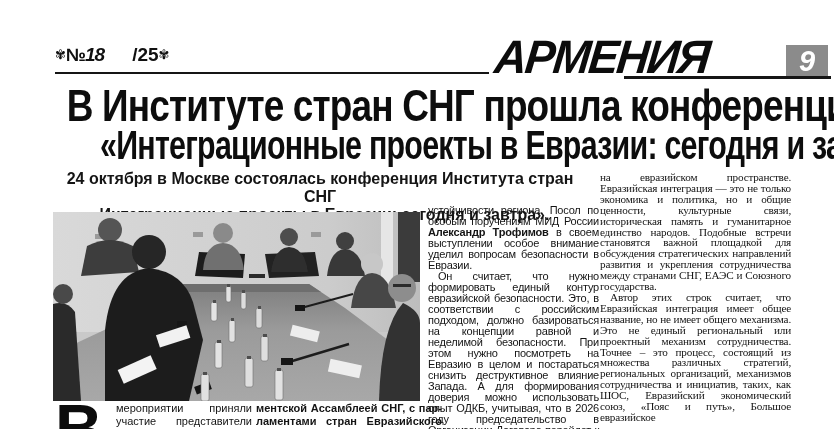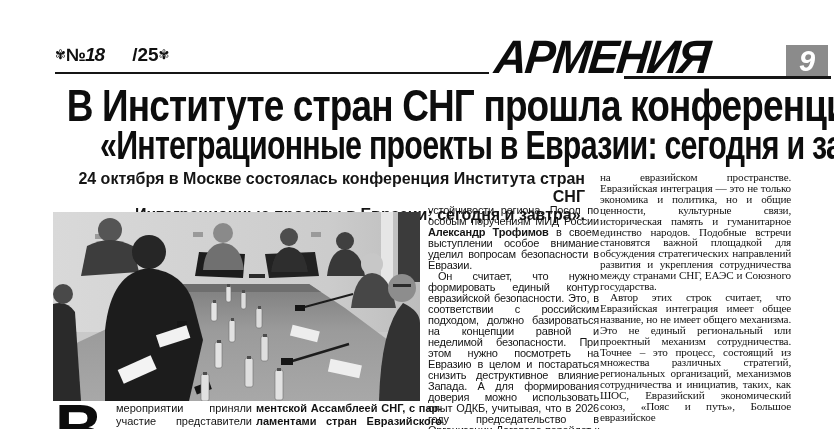--- a/index.html
+++ b/index.html
@@ -24,21 +24,21 @@
   .hdr-pagebox{
     position:absolute;left:786px;top:45px;width:42px;height:32px;background:#8b8b8b;
     display:flex;align-items:center;justify-content:center;
   }
   .hdr-pagebox .pagenum{color:#ffffff;font-size:29px;font-weight:bold;font-style:italic;line-height:1;}
   
   .headline{position:absolute;left:0;top:86px;width:834px;text-align:center;color:#0d0d0d;}
   .headline .hl{font-weight:bold;white-space:nowrap;transform-origin:50% 50%;letter-spacing:-1px;}
   .hl1{font-size:44px;line-height:40px;transform:scale(0.84,1.02);}
   .hl2{font-size:40px;line-height:38px;transform:scale(0.76,1.02);}
-  .subhead{position:absolute;left:55px;top:170px;width:530px;text-align:right;font-size:16px;line-height:18px;font-weight:bold;color:#151515;}
+  .subhead{position:absolute;left:55px;top:170px;width:530px;text-align:center;font-size:16px;line-height:18px;font-weight:bold;color:#151515;}
   
   .photo{position:absolute;left:53px;top:212px;width:367px;height:189px;overflow:hidden;background:#c9c9c9;}
   
   .bodycol{position:absolute;font-size:11px;line-height:11px;text-align:justify;color:#141414;letter-spacing:-0.2px;}
   .col-mid{left:428px;top:205px;width:171px;height:224px;}
   .col-right{left:600px;top:172px;width:191px;height:257px;font-size:11.2px;line-height:10.9px;font-family:Liberation Serif, serif;}
   .bodycol p{margin:0;}
   .bodycol p.indent{text-indent:10px;}
   
   .dropcap{position:absolute;left:55px;top:400px;font-size:66px;line-height:56px;font-weight:bold;color:#0c0c0c;}

